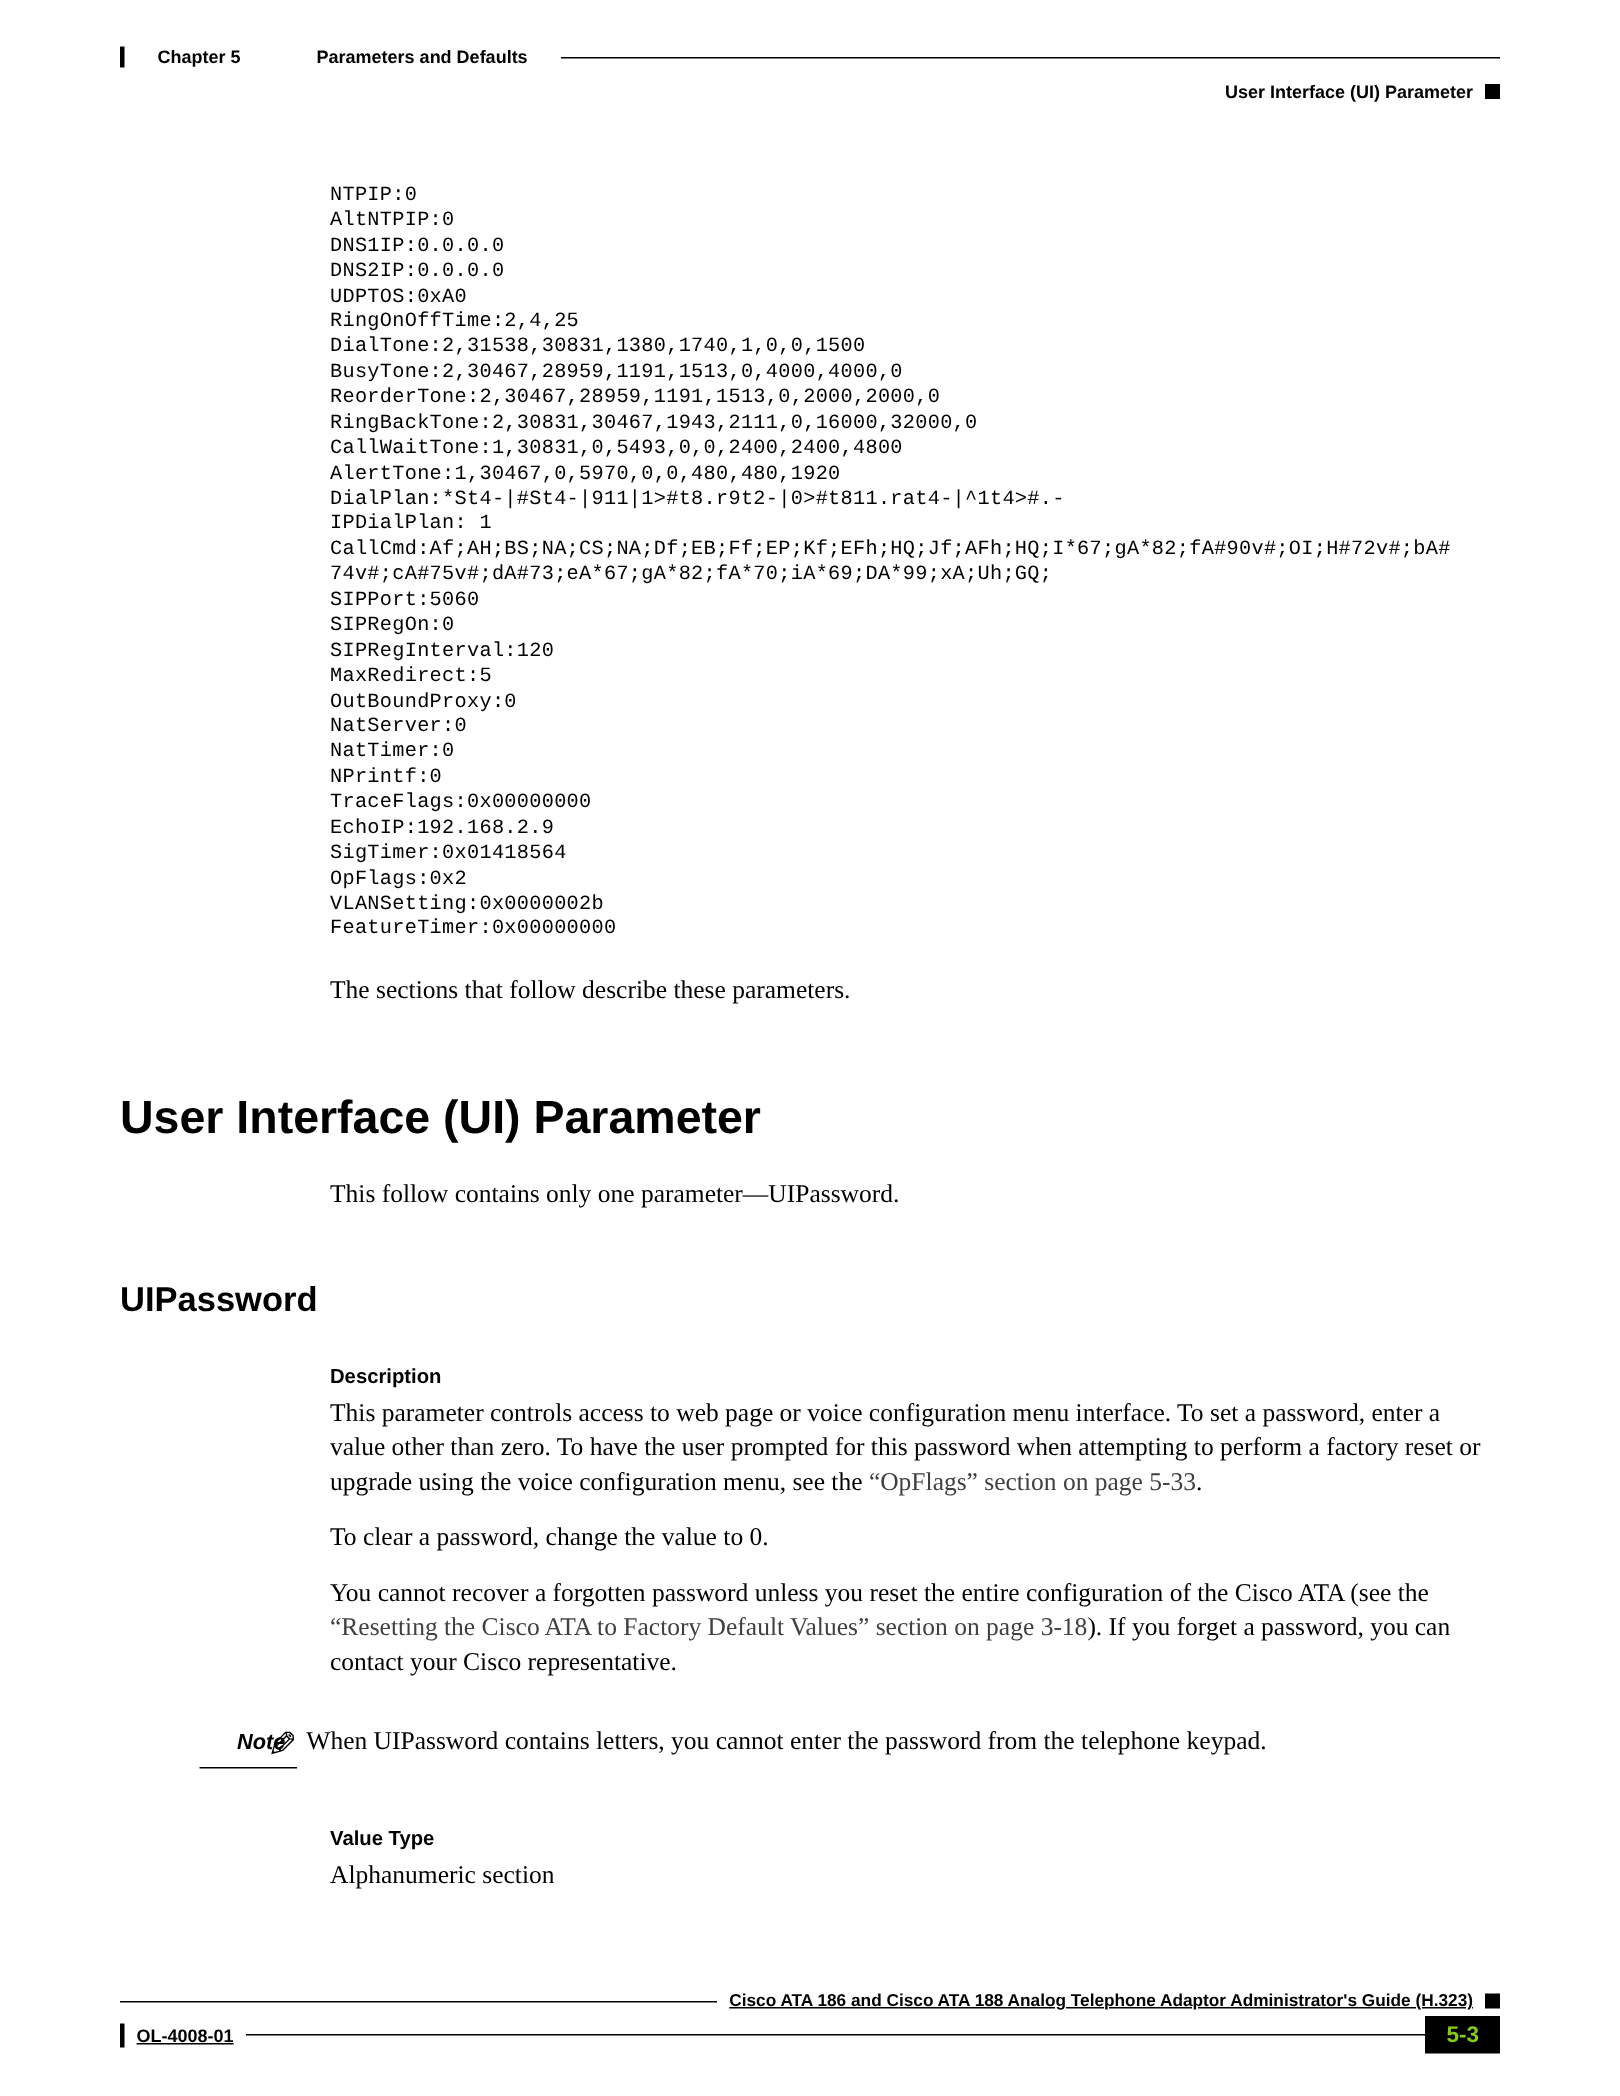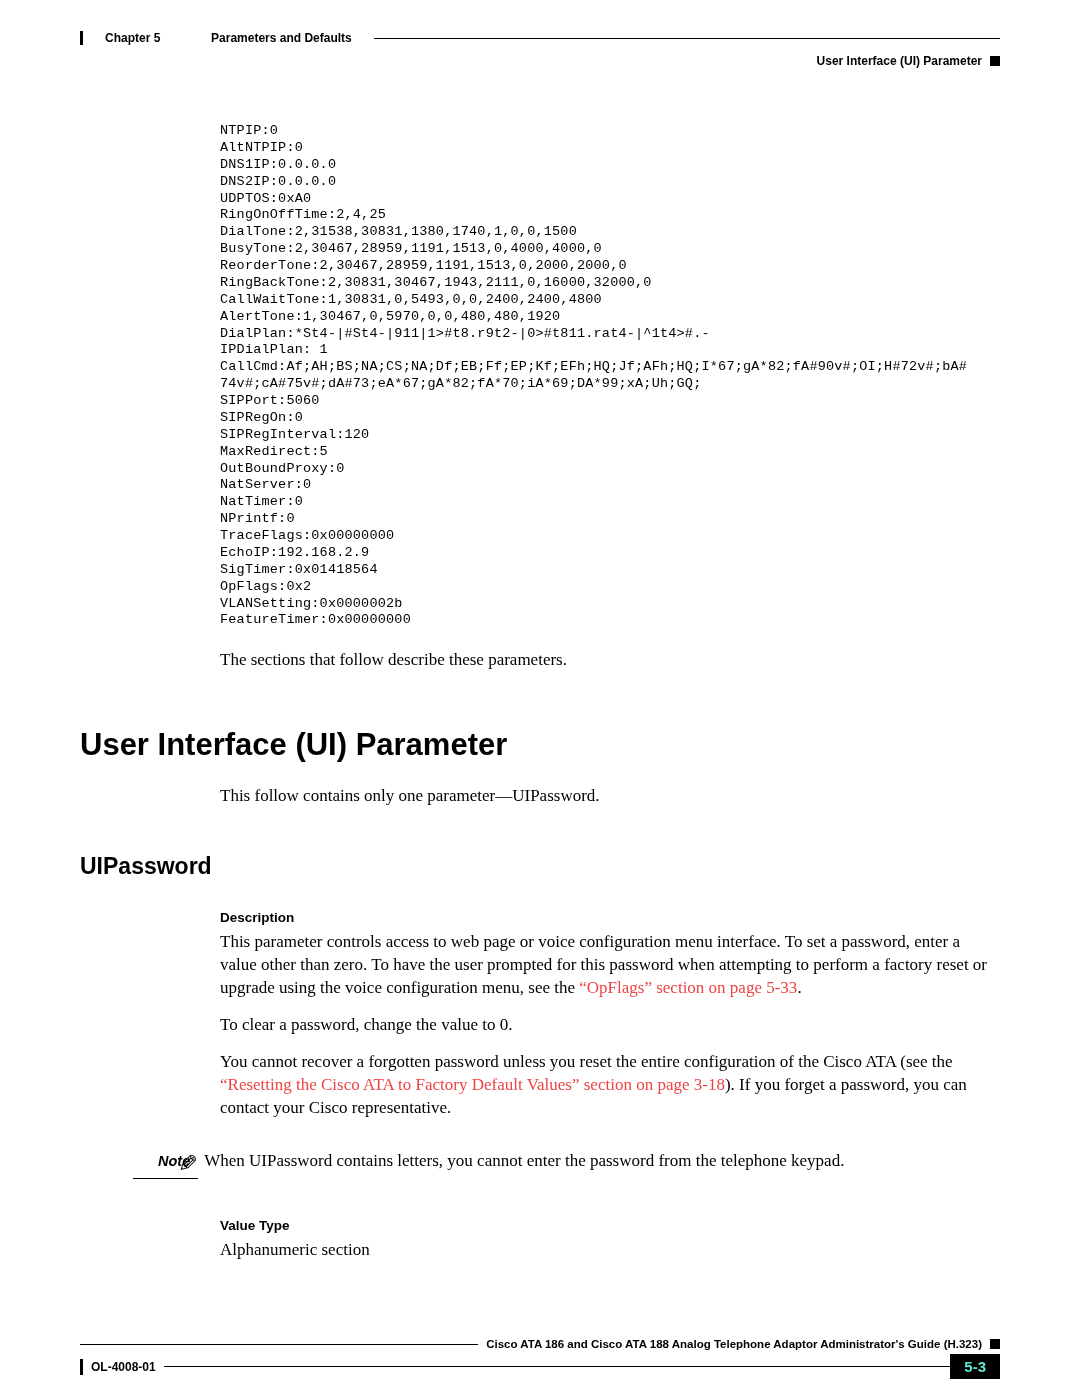--- a/index.html
+++ b/index.html
@@ -72,21 +72,21 @@
   .label-heading {
     font-family: Arial, Helvetica, sans-serif;
     font-weight: bold;
     font-size: 13.5px;
     margin-left: 140px;
     margin-top: 30px;
   }
   .para { margin-left: 140px; font-size: 17px; line-height: 1.35; margin-top: 6px; }
   .para + .para { margin-top: 14px; }
 
-  .link { color: #ef4444; }
+  .link { color: #404040; }
 
   
   .note-row {
     display: flex;
     align-items: flex-start;
     margin-top: 30px;
   }
   .note-icon-cell {
     width: 140px;
     display: flex;
@@ -107,21 +107,21 @@
     font-weight: bold;
     font-size: 14.5px;
     font-style: italic;
   }
   .note-body { flex: 1; font-size: 17px; line-height: 1.35; padding-top: 26px; }
   .note-row .note-label-row { display: flex; align-items: baseline; gap: 14px; }
 
   
   .footer {
     position: absolute;
-    left: 80px; right: 80px; bottom: 18px;
+    left: 80px; right: 80px; bottom: 28px; text-decoration: underline;
   }
   .footer-title-row {
     display: flex;
     align-items: center;
     gap: 8px;
     justify-content: flex-end;
     font-family: Arial, Helvetica, sans-serif;
     font-weight: bold;
     font-size: 11.5px;
   }
@@ -138,21 +138,21 @@
     gap: 8px;
     font-family: Arial, Helvetica, sans-serif;
     font-weight: bold;
     font-size: 12px;
     flex: 1;
   }
   .footer-left .vrule { width: 3px; height: 16px; background: #000; }
   .footer-left .hrule { flex: 1; height: 1px; background: #000; }
   .page-num-box {
     background: #000;
-    color: #5eead4;
+    color: #84cc16;
     font-family: Arial, Helvetica, sans-serif;
     font-weight: bold;
     font-size: 15px;
     padding: 4px 14px;
   }
 </style>
 </head>
 <body>
 
 <div class="chap-header">

